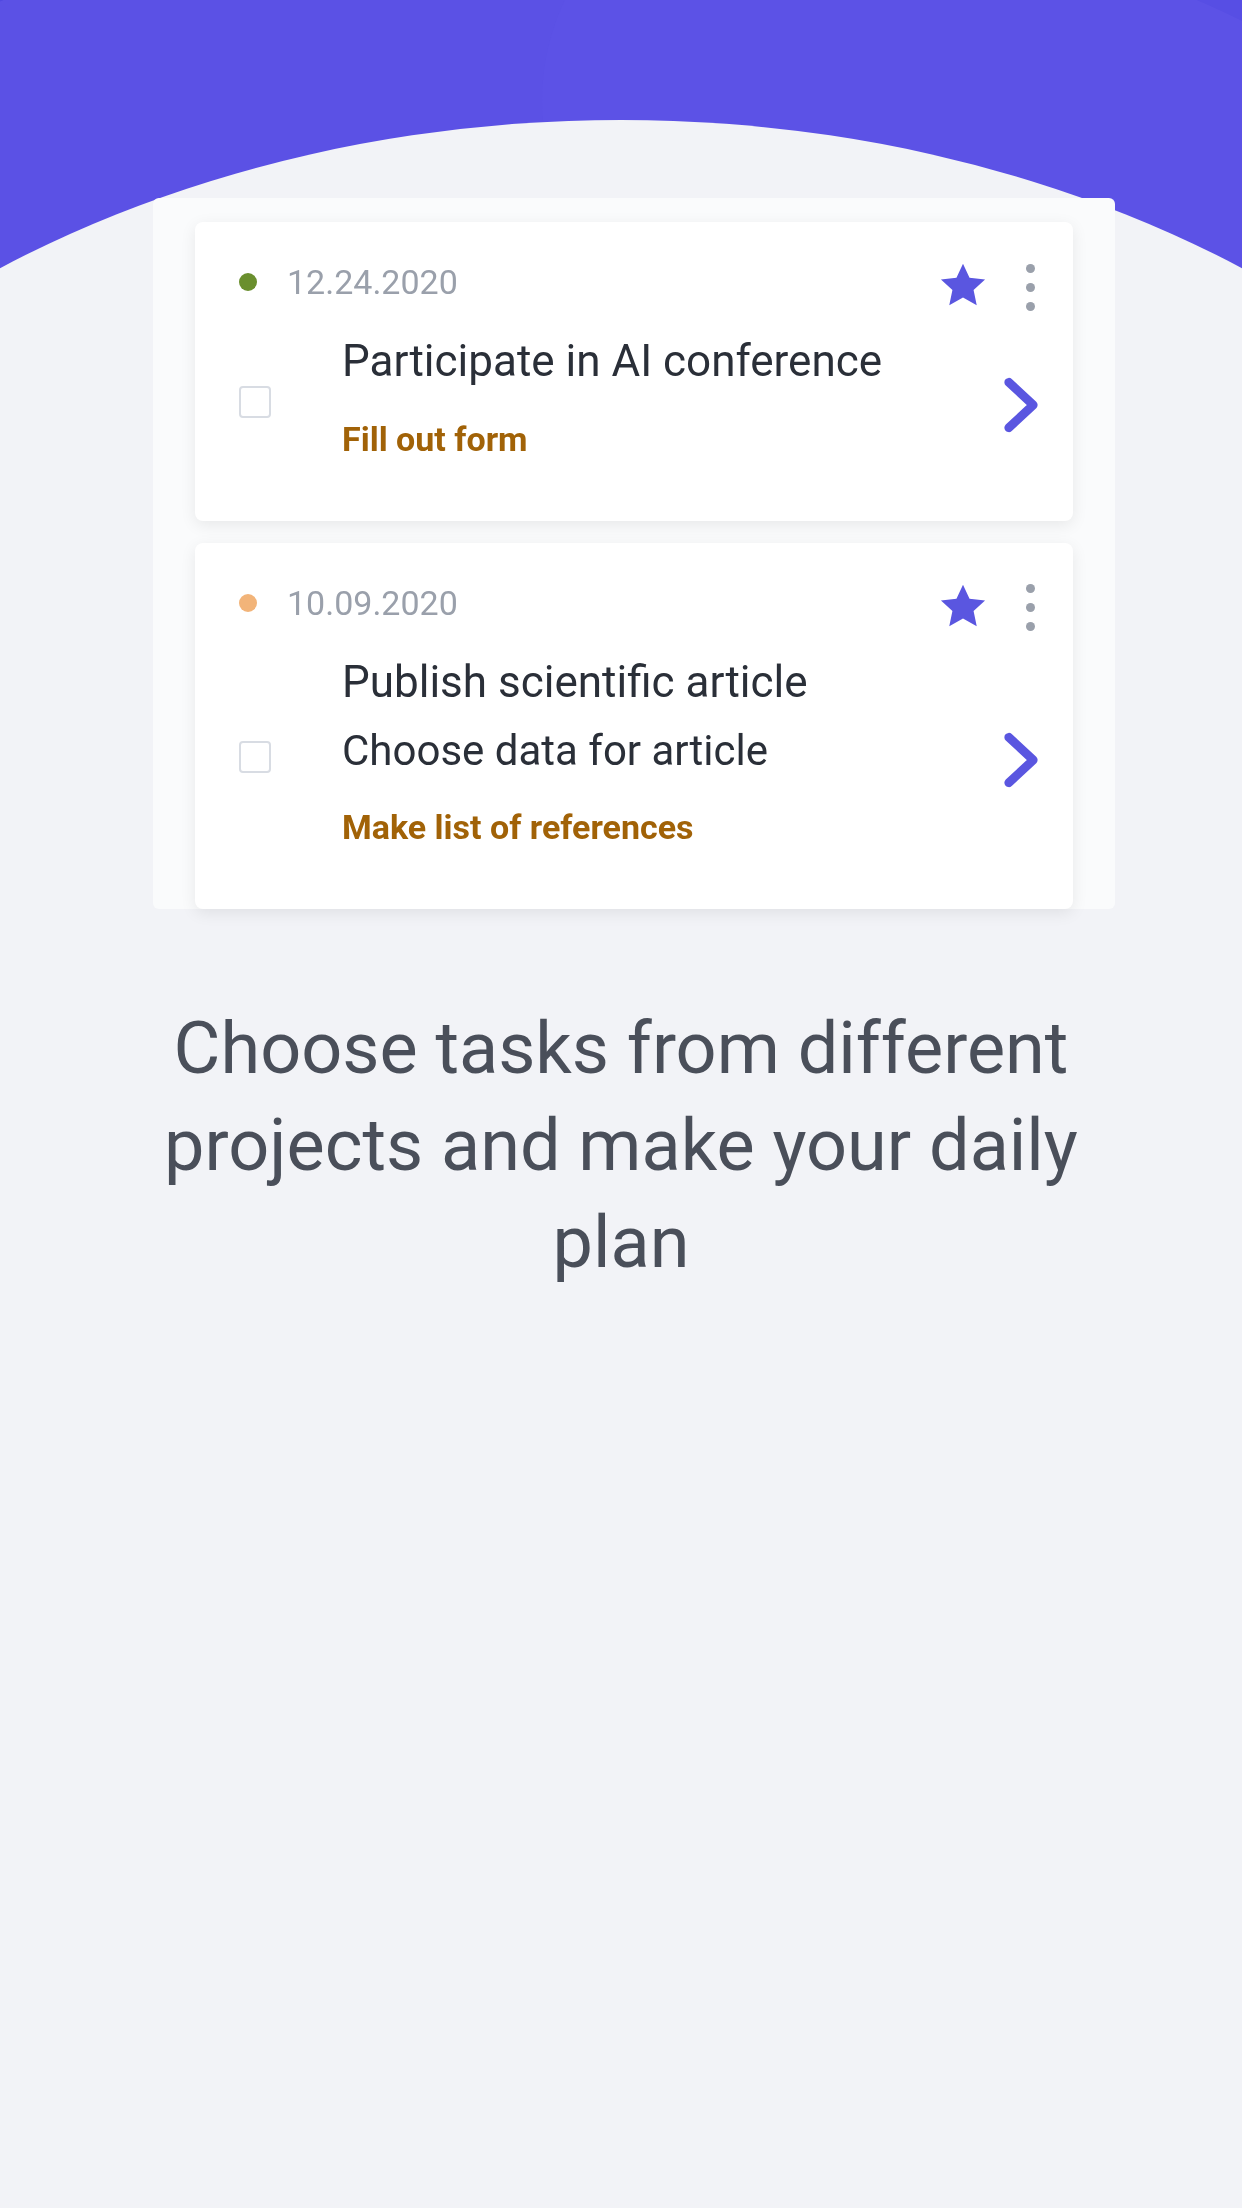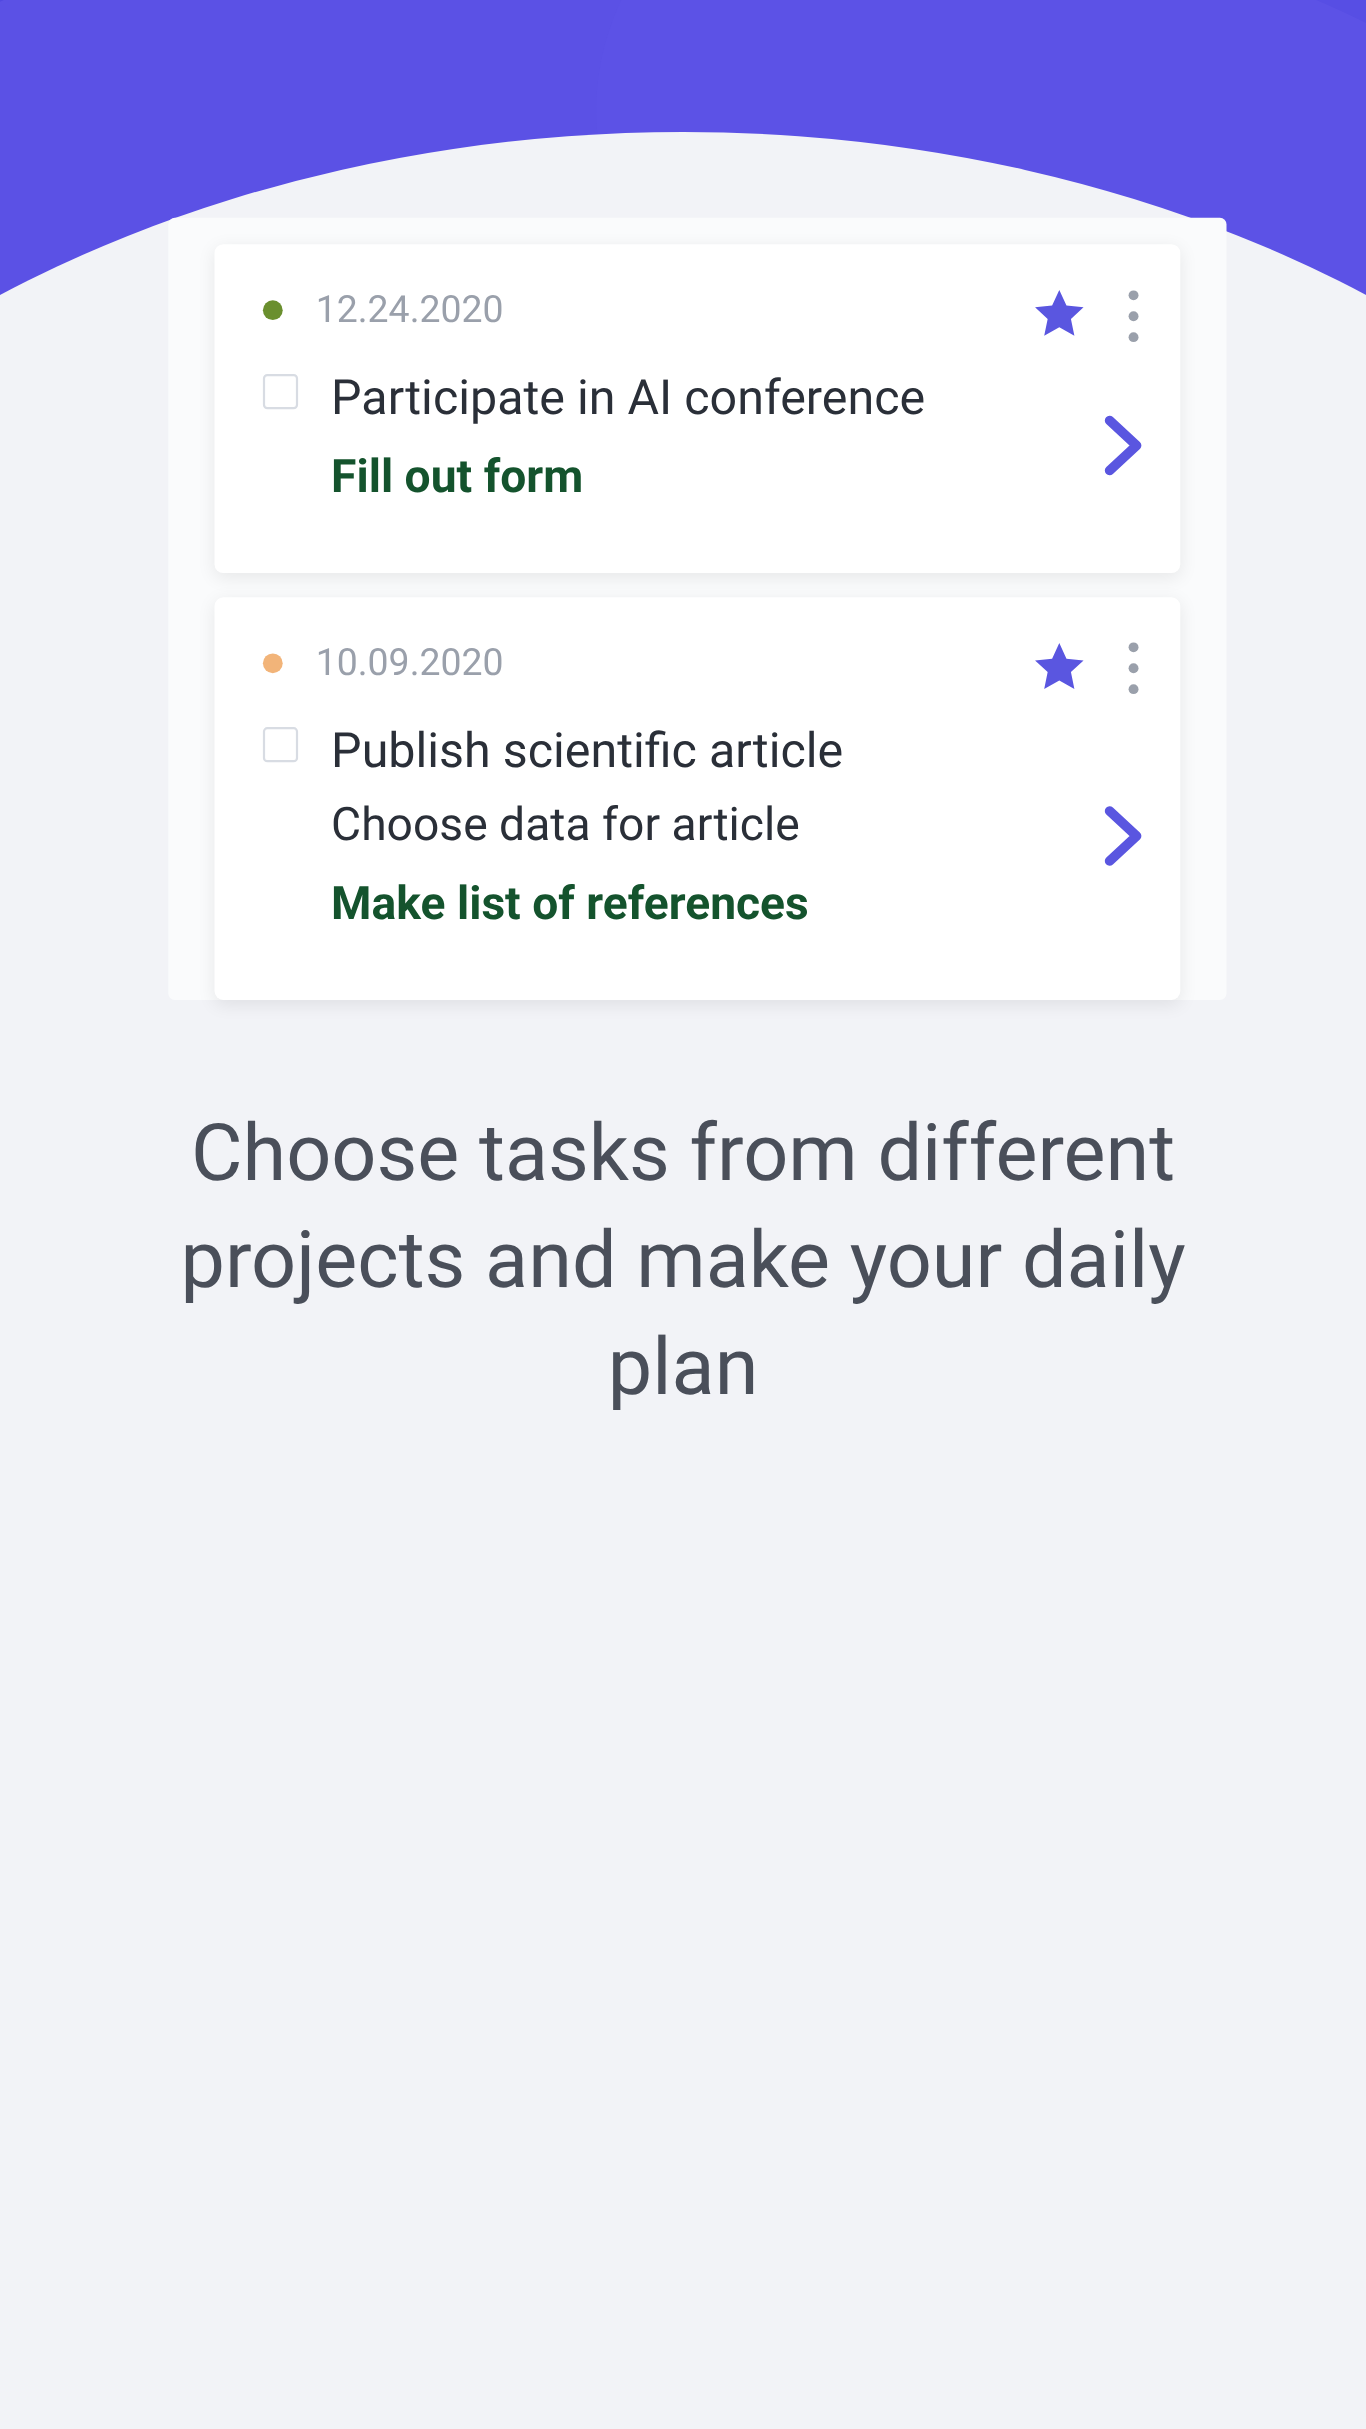--- a/index.html
+++ b/index.html
@@ -128,21 +128,22 @@
       padding: 0 8px;
     }
     .more-icon span {
       width: 9px;
       height: 9px;
       background: #9aa0ab;
       border-radius: 50%;
     }
     .task-row {
       display: flex;
-      align-items: flex-start;
+      align-items: center;
+      gap: 41px;
     }
     .checkbox {
       width: 32px;
       height: 32px;
       border: 2.5px solid #d8dce3;
       border-radius: 4px;
       margin-right: 30px;
       margin-top: 10px;
       flex-shrink: 0;
     }
@@ -160,25 +161,25 @@
       font-weight: 400;
     }
     .task-sub {
       font-size: 42px;
       color: #2a2f38;
       line-height: 1.5;
       font-weight: 400;
       margin-top: 4px;
     }
     .task-bold {
-      font-size: 42px;
-      color: #14532d;
+      font-size: 34px;
+      color: #a16207;
       line-height: 1.5;
       font-weight: 700;
-      margin-top: 8px;
+      margin-top: 20px;
     }
     .chevron {
       position: absolute;
       right: 34px;
       top: 50%;
       transform: translateY(10%);
     }
     .chevron svg {
       width: 36px;
       height: 56px;

